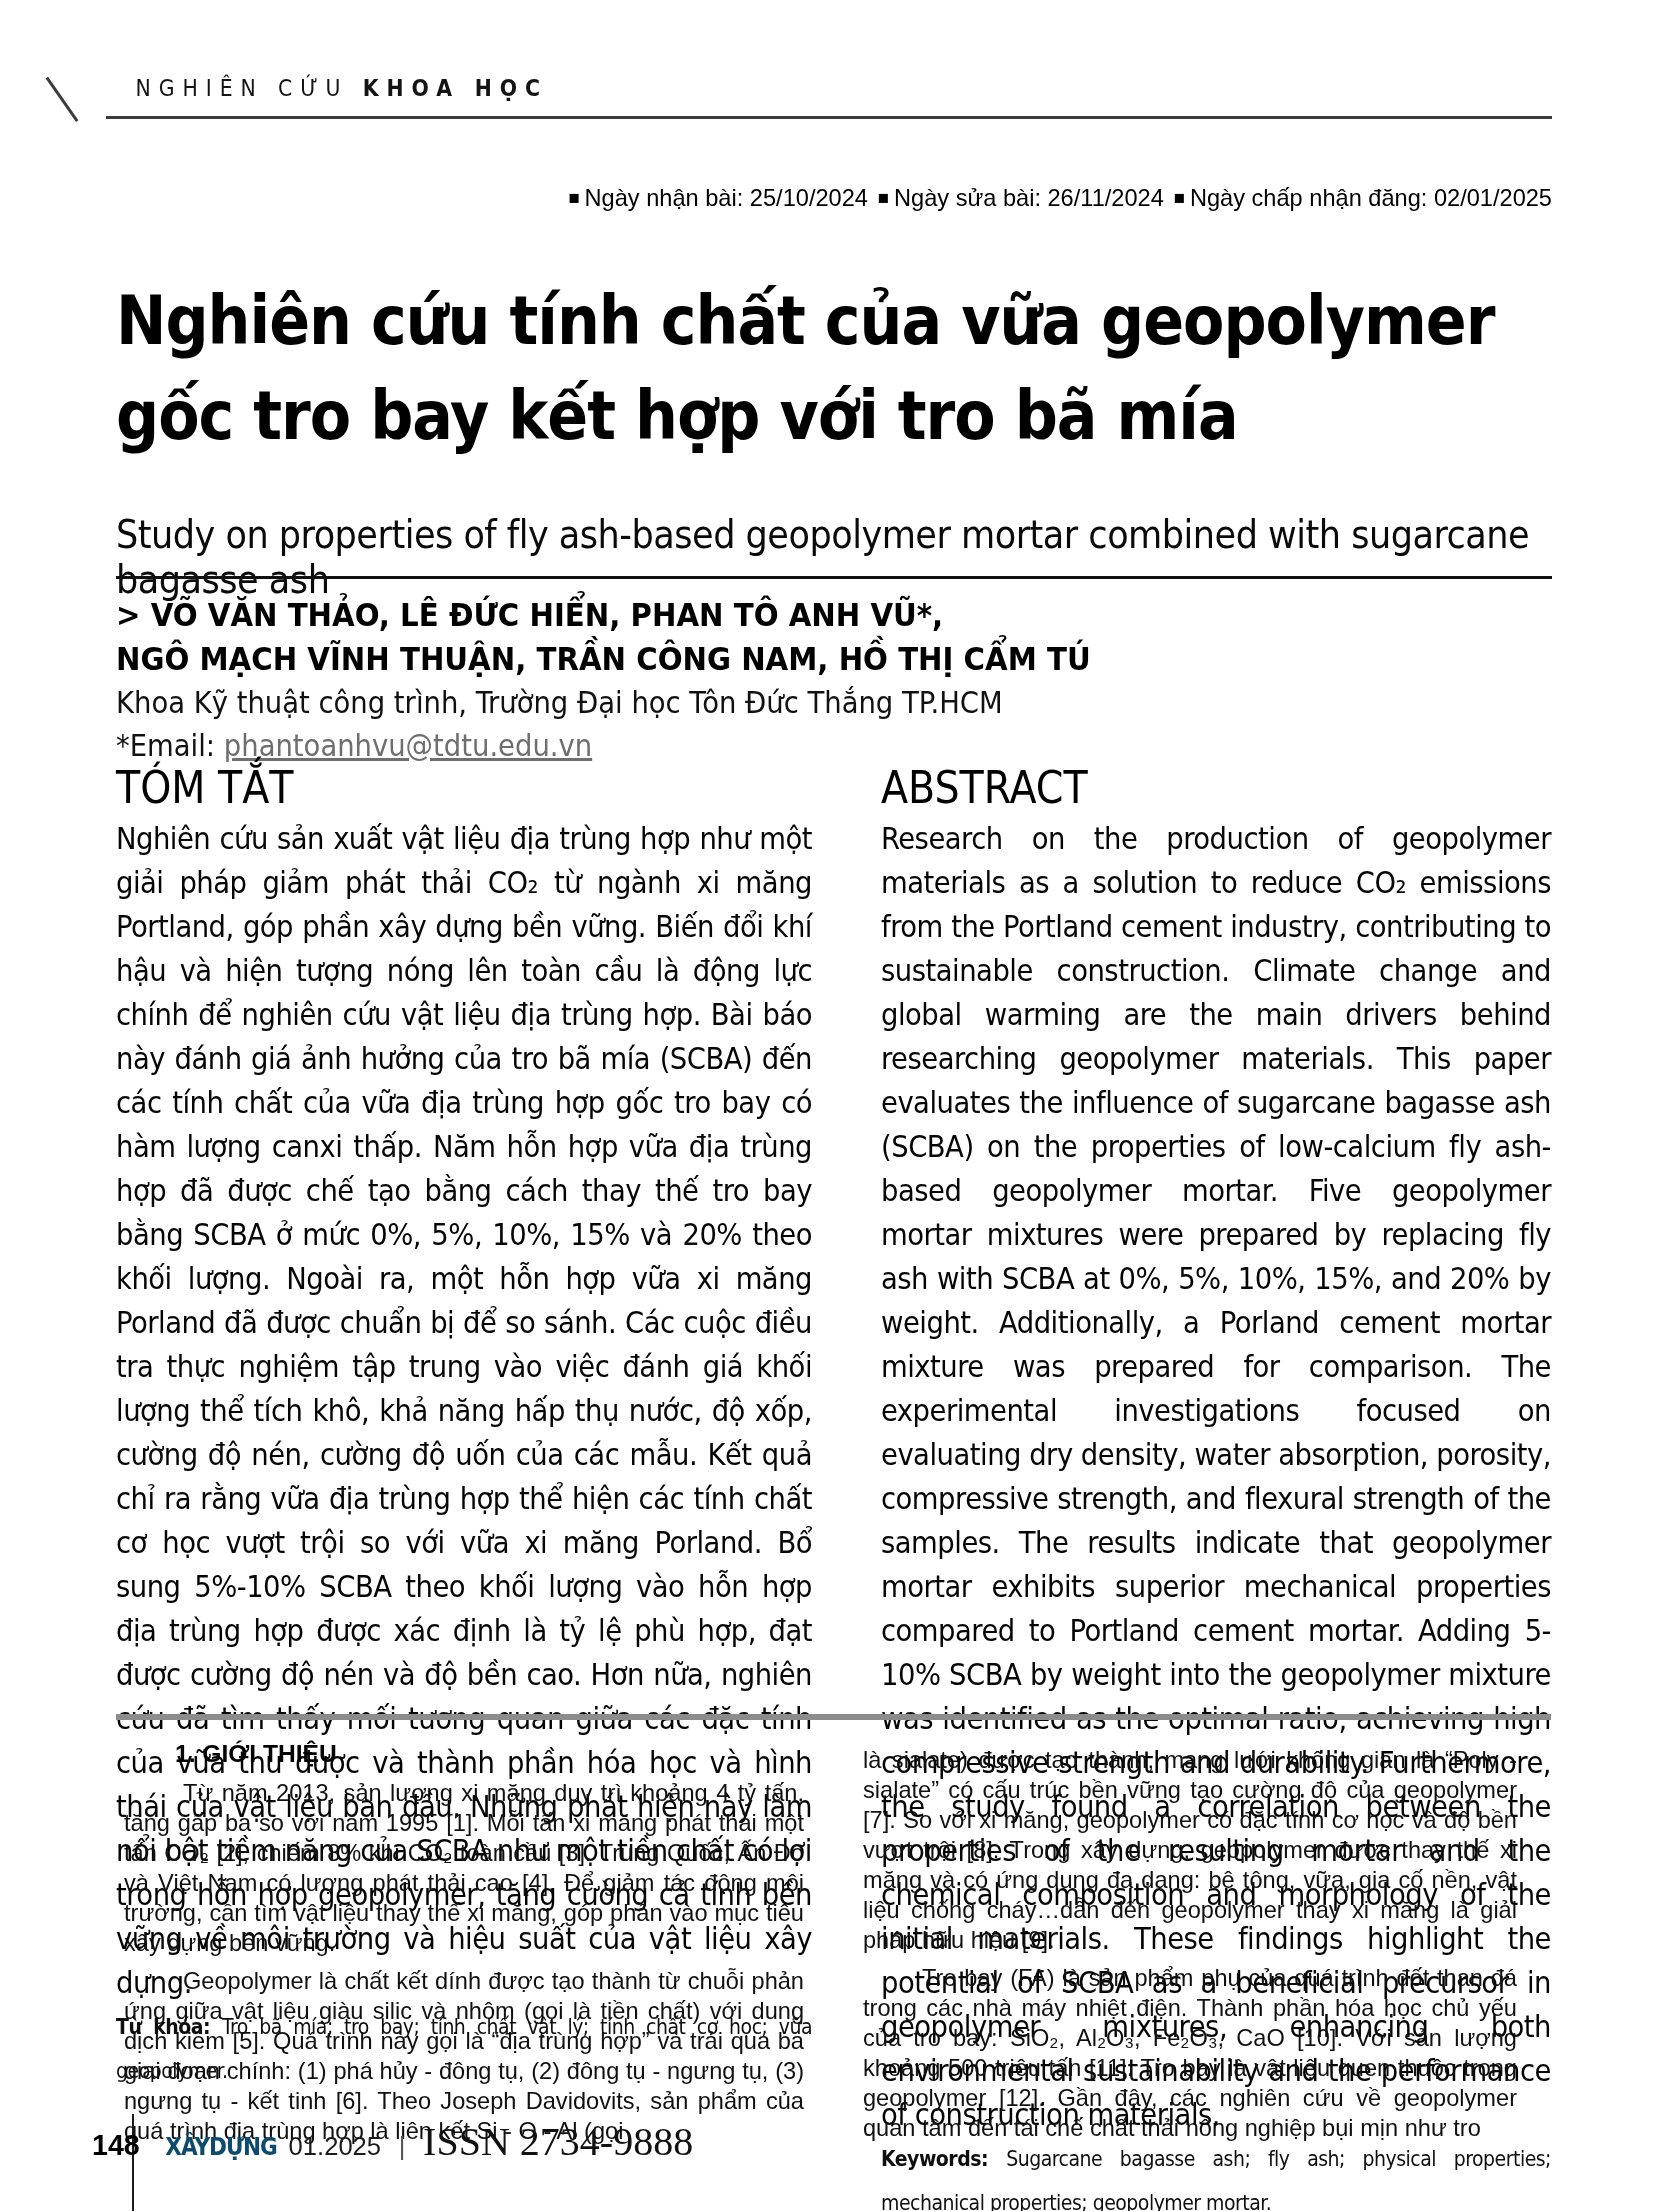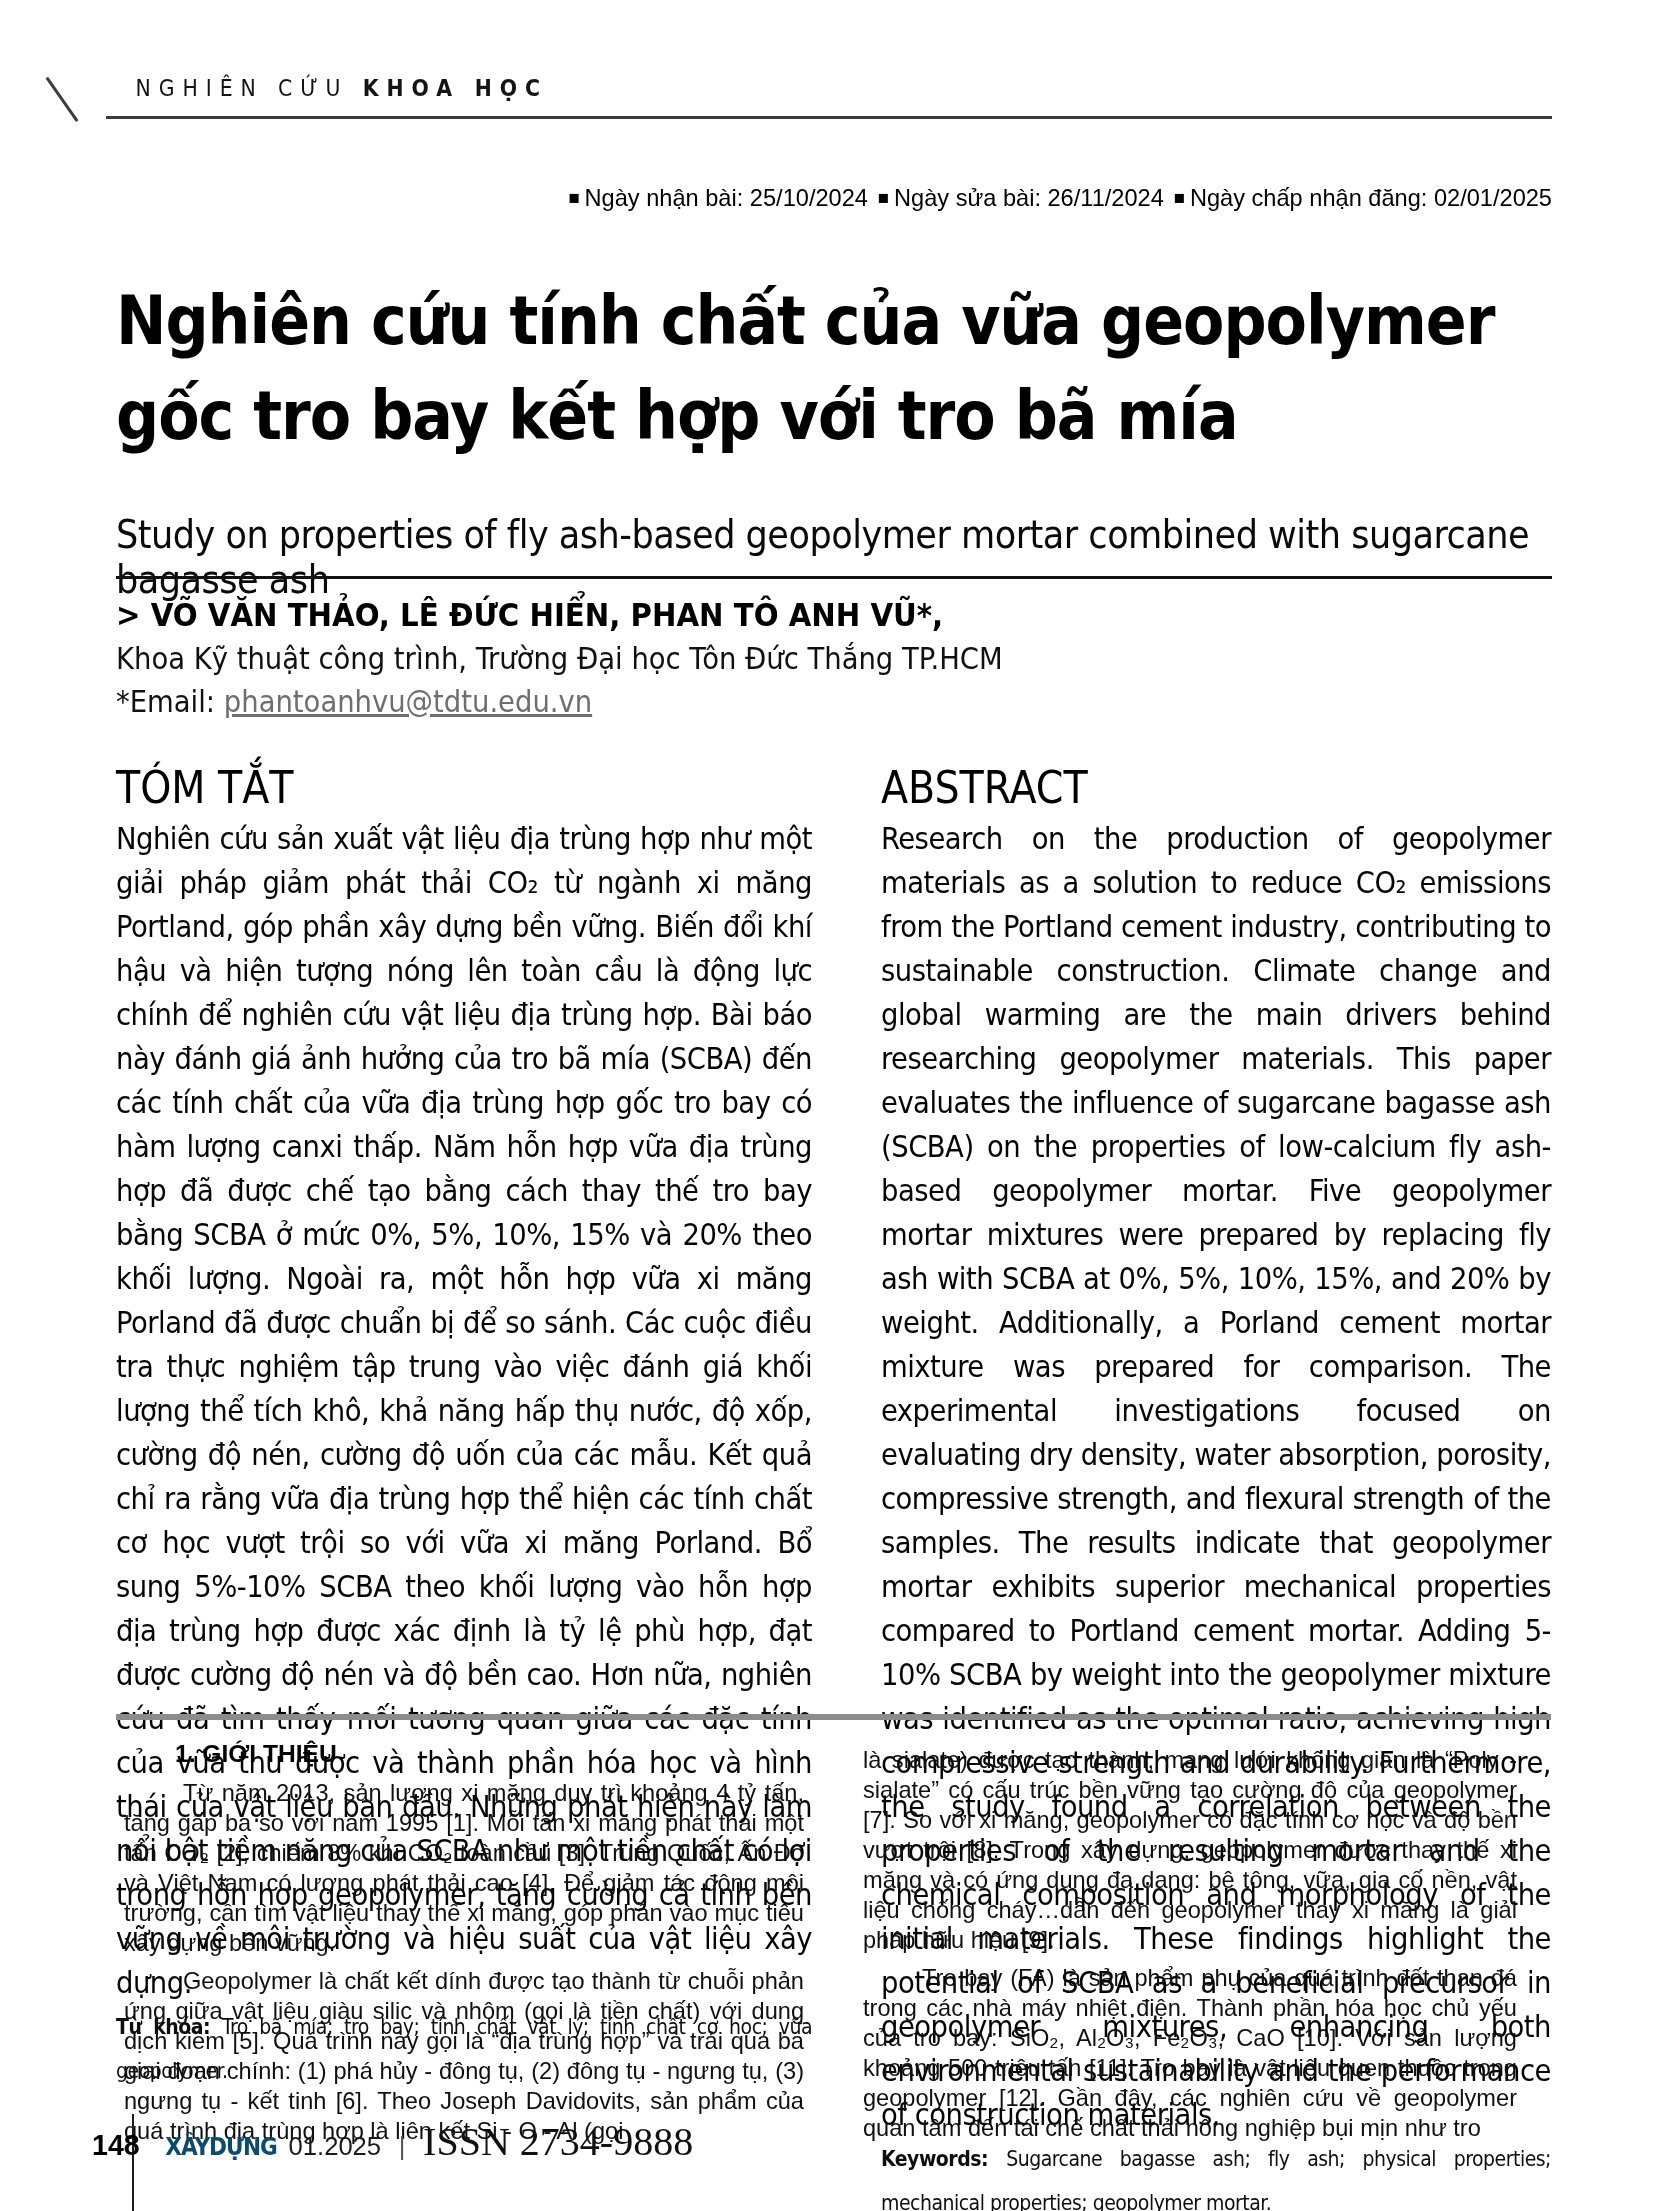--- a/index.html
+++ b/index.html
@@ -94,20 +94,21 @@
 
 <div class="title cond">
   <div>Nghiên cứu tính chất của vữa geopolymer</div>
   <div>gốc tro bay kết hợp với tro bã mía</div>
 </div>
 <div class="subtitle cond">Study on properties of fly ash-based geopolymer mortar combined with sugarcane bagasse ash</div>
 <div class="title-rule"></div>
 
 <div class="authors cond">
   <div class="author-line">&gt; VÕ VĂN THẢO, LÊ ĐỨC HIỂN, PHAN TÔ ANH VŨ*,</div>
+  <div class="author-line">NGÔ MẠCH VĨNH THUẬN, TRẦN CÔNG NAM, HỒ THỊ CẨM TÚ</div>
   <div class="affiliation">Khoa Kỹ thuật công trình, Trường Đại học Tôn Đức Thắng TP.HCM</div>
   <div class="email-line"><span>*Email: </span><a class="email-link">phantoanhvu@tdtu.edu.vn</a></div>
 </div>
 
 <div class="columns">
   <div class="col cond">
     <h2 class="abs-heading">TÓM TẮT</h2>
     <p class="abs-body">Nghiên cứu sản xuất vật liệu địa trùng hợp như một giải pháp giảm phát thải CO₂ từ ngành xi măng Portland, góp phần xây dựng bền vững. Biến đổi khí hậu và hiện tượng nóng lên toàn cầu là động lực chính để nghiên cứu vật liệu địa trùng hợp. Bài báo này đánh giá ảnh hưởng của tro bã mía (SCBA) đến các tính chất của vữa địa trùng hợp gốc tro bay có hàm lượng canxi thấp. Năm hỗn hợp vữa địa trùng hợp đã được chế tạo bằng cách thay thế tro bay bằng SCBA ở mức 0%, 5%, 10%, 15% và 20% theo khối lượng. Ngoài ra, một hỗn hợp vữa xi măng Porland đã được chuẩn bị để so sánh. Các cuộc điều tra thực nghiệm tập trung vào việc đánh giá khối lượng thể tích khô, khả năng hấp thụ nước, độ xốp, cường độ nén, cường độ uốn của các mẫu. Kết quả chỉ ra rằng vữa địa trùng hợp thể hiện các tính chất cơ học vượt trội so với vữa xi măng Porland. Bổ sung 5%-10% SCBA theo khối lượng vào hỗn hợp địa trùng hợp được xác định là tỷ lệ phù hợp, đạt được cường độ nén và độ bền cao. Hơn nữa, nghiên cứu đã tìm thấy mối tương quan giữa các đặc tính của vữa thu được và thành phần hóa học và hình thái của vật liệu ban đầu. Những phát hiện này làm nổi bật tiềm năng của SCBA như một tiền chất có lợi trong hỗn hợp geopolymer, tăng cường cả tính bền vững về môi trường và hiệu suất của vật liệu xây dựng.</p>
     <p class="kw"><b>Từ khóa: </b><span>Tro bã mía; tro bay; tính chất vật lý; tính chất cơ học; vữa geopolymer.</span></p>
   </div>

